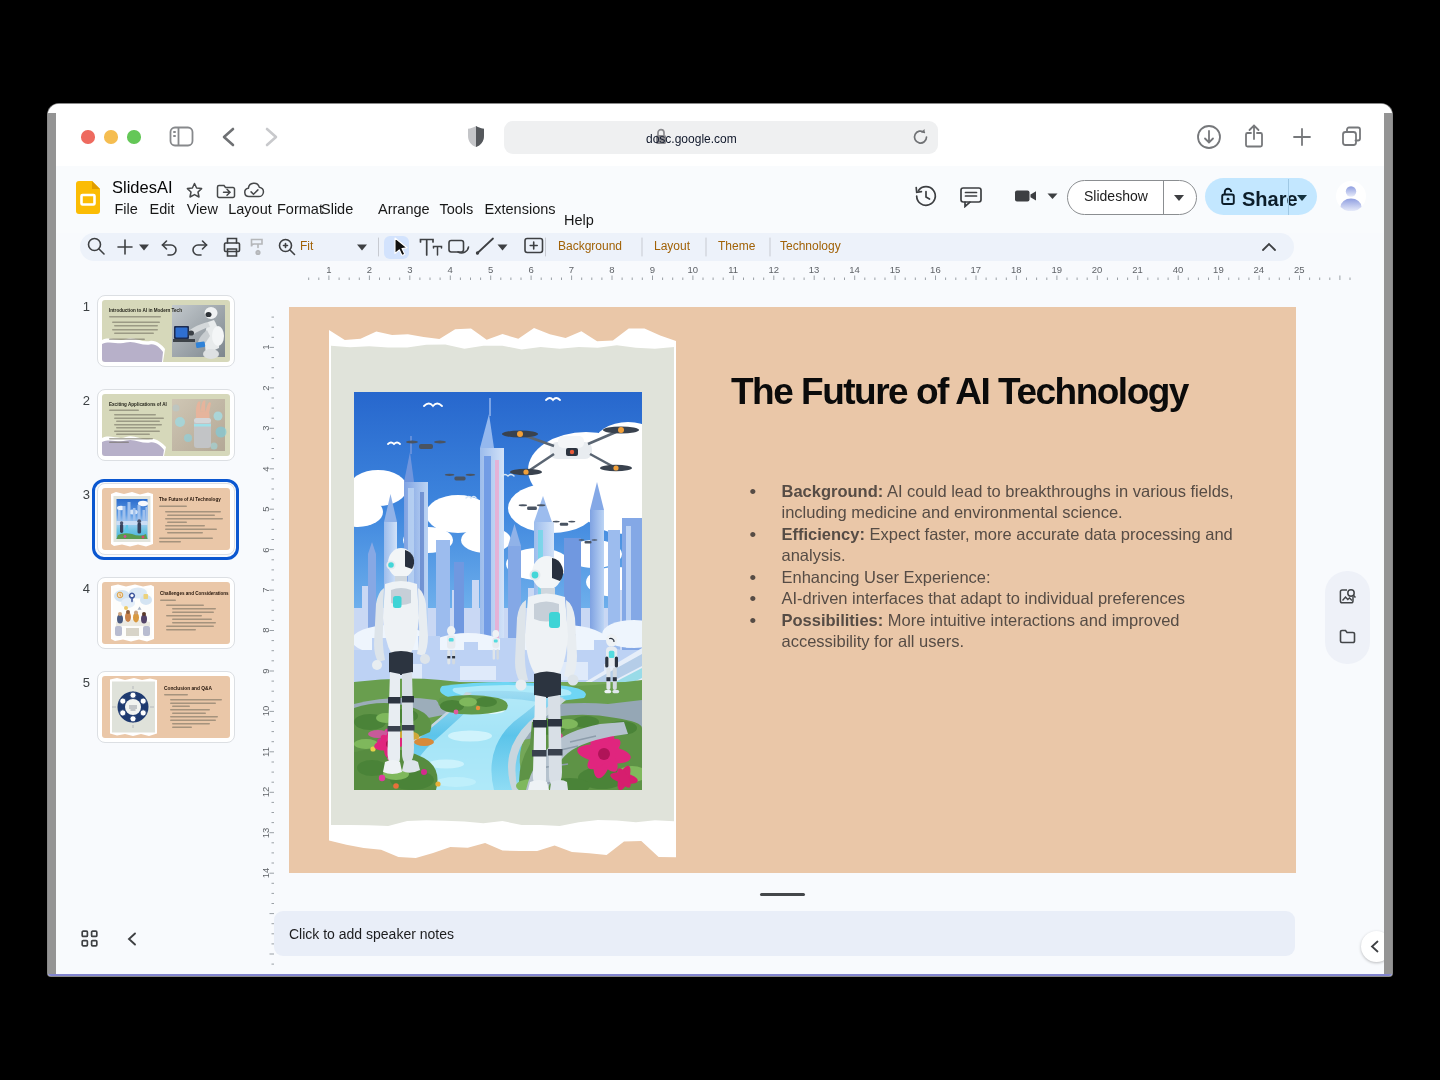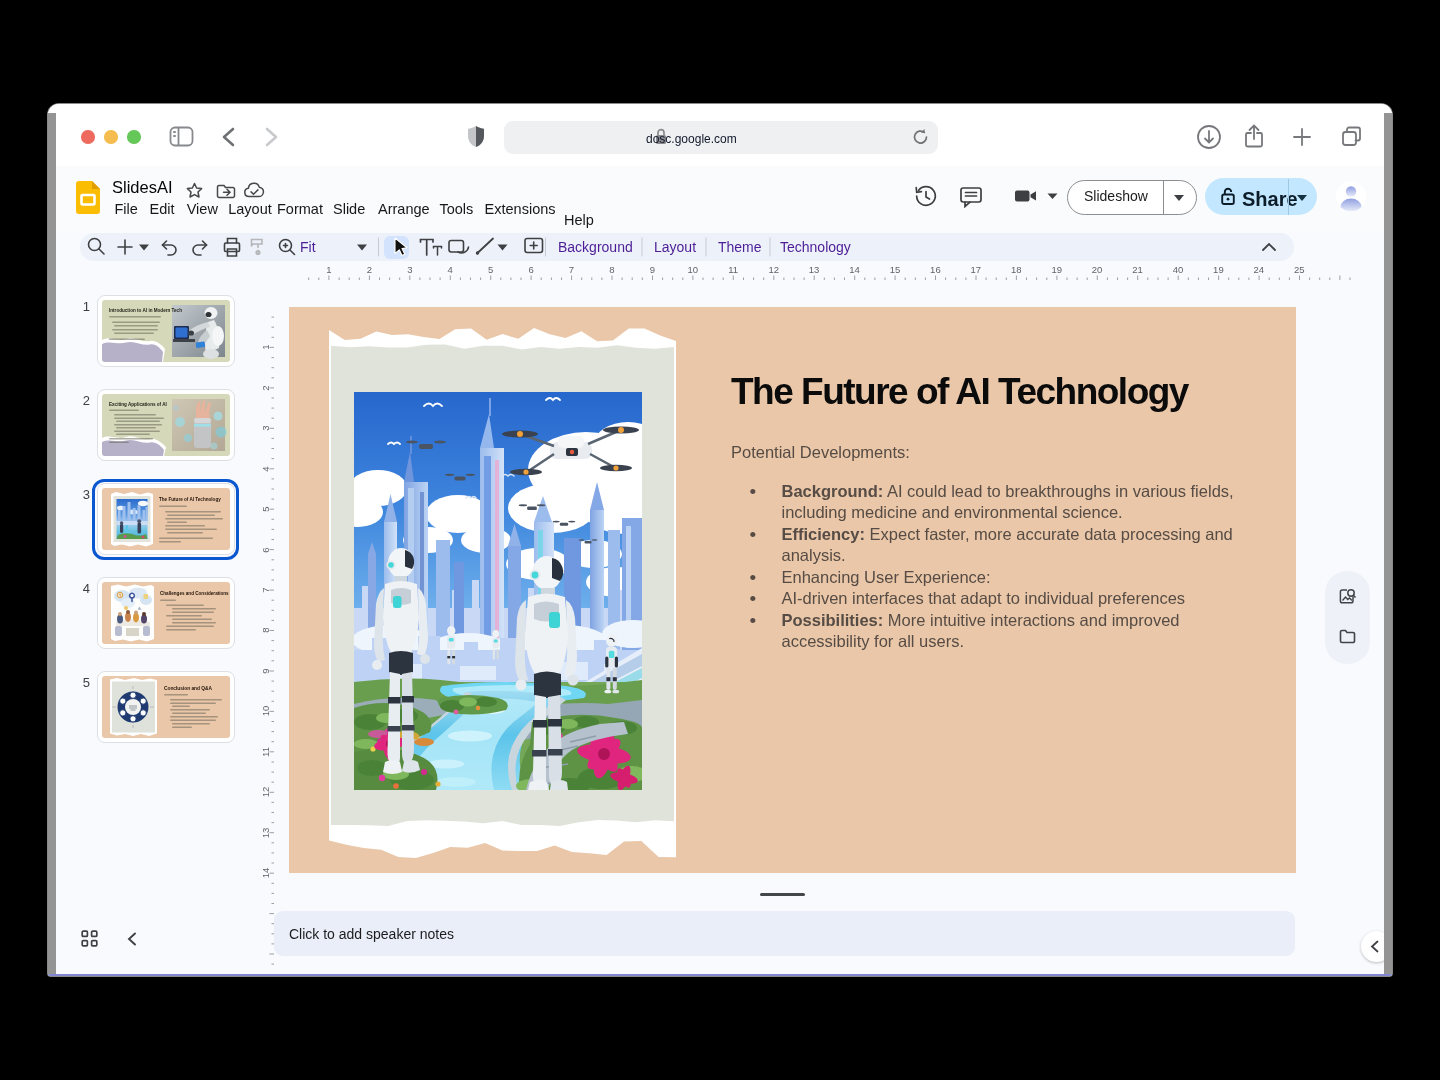--- a/index.html
+++ b/index.html
@@ -1,21 +1,21 @@
 <!DOCTYPE html>
 <html><head><meta charset="utf-8"><style>
 html,body{margin:0;padding:0;background:#000;width:1440px;height:1080px;overflow:hidden;
 font-family:"Liberation Sans",sans-serif;}
 *{box-sizing:border-box}
 .abs{position:absolute}
 .window{position:absolute;left:48px;top:104px;width:1344px;height:872px;background:#f8fafd;
 border-radius:11px 11px 3px 3px;overflow:hidden;box-shadow:0 0 0 1px #8a8a8a}
 svg{display:block}
 .mtxt{font-size:14.5px;color:#181818}
-.ttxt{font-size:14px;color:#4c1d95}
+.ttxt{font-size:12px;color:#a16207}
 </style></head><body>
 <div class="window">
 
 <div class="abs" style="left:0;top:0;width:100%;height:62px;background:#fff"></div>
 <div class="abs" style="left:33px;top:26px;width:13.5px;height:13.5px;border-radius:50%;background:#ee6a5f"></div>
 <div class="abs" style="left:56px;top:26px;width:13.5px;height:13.5px;border-radius:50%;background:#f5bd50"></div>
 <div class="abs" style="left:79px;top:26px;width:13.5px;height:13.5px;border-radius:50%;background:#64c757"></div>
 <svg class="abs" style="left:121px;top:21px" width="25" height="23" viewBox="0 0 25 23">
 <rect x="1.5" y="2.5" width="22" height="18" rx="4.5" fill="none" stroke="#87898c" stroke-width="1.8"></rect>
 <line x1="9.5" y1="2.5" x2="9.5" y2="20.5" stroke="#87898c" stroke-width="1.8"></line>
@@ -65,21 +65,21 @@
 <path d="M37.5 10.2 h6 M41 7.2 l3 3 l-3 3" stroke-linecap="round"></path>
 <path d="M67.5 14.5 h-4.5 a4.2 4.2 0 0 1 -0.6-8.36 a5.6 5.6 0 0 1 10.9-1 a4.7 4.7 0 0 1 -0.8 9.36 Z"></path>
 <path d="M65.1 9.9 l2.4 2.4 l4.4-4.4" stroke-linecap="round"></path>
 </g>
     </svg>
 <div class="abs mtxt" style="left:66.4px;top:97px">File</div>
 <div class="abs mtxt" style="left:101.5px;top:97px">Edit</div>
 <div class="abs mtxt" style="left:138.7px;top:97px">View</div>
 <div class="abs mtxt" style="left:180.2px;top:97px">Layout</div>
 <div class="abs mtxt" style="left:229px;top:97px">Format</div>
-<div class="abs mtxt" style="left:285px;top:97px">Slide</div>
+<div class="abs mtxt" style="left:273px;top:97px">Slide</div>
 <div class="abs mtxt" style="left:330px;top:97px">Arrange</div>
 <div class="abs mtxt" style="left:391.4px;top:97px">Tools</div>
 <div class="abs mtxt" style="left:436.6px;top:97px">Extensions</div>
 <div class="abs mtxt" style="left:516px;top:108px">Help</div>
 <svg class="abs" style="left:866px;top:81px" width="145" height="23" viewBox="0 0 145 23">
 <g fill="none" stroke="#3d3f42" stroke-width="1.7" stroke-linecap="round">
 <path d="M4.5 5.5 A9.3 9.3 0 1 1 2.7 11.2"></path>
         <path d="M2.2 2.5 L2.7 7.3 L7.4 6.6"></path>
         <path d="M12 6.5 V12 L15.5 14"></path>
 <rect x="47" y="3" width="20" height="14" rx="2.2"></rect>
@@ -951,21 +951,20 @@
 <path d="M192 8 q4 -4 7 0 q3 -4 7 0"></path>
 <path d="M34 52 q3 -3 6 0 q3 -3 6 0"></path>
 </g>
 <g stroke="#d8e6f4" stroke-width="1.4" fill="none" stroke-linecap="round">
 <path d="M148 84 q3 -3 6 0 q3 -3 6 0"></path>
 <path d="M112 106 q3 -3 5 0 q3 -3 5 0"></path>
 </g>
 </svg>
 </div>
 <div class="abs" style="left:683px;top:267px;font-size:37px;font-weight:bold;letter-spacing:-1.5px;color:#0b0b0b">The Future of AI Technology</div>
-<div class="abs" style="left:683px;top:337.5px;width:505px;font-size:16.5px;line-height:21.5px;color:#564c45">Potential Developments:</div>
 <div class="abs" style="left:683px;top:376.6px;width:517px;font-size:16.5px;line-height:21.5px;color:#564c45">
       <div style="position:relative;padding-left:50.5px"><span style="position:absolute;left:18.5px;top:0px;font-size:19px">•</span><b>Background:</b> AI could lead to breakthroughs in various fields, including medicine and environmental science.</div>
       <div style="position:relative;padding-left:50.5px"><span style="position:absolute;left:18.5px;top:0px;font-size:19px">•</span><b>Efficiency:</b> Expect faster, more accurate data processing and analysis.</div>
       <div style="position:relative;padding-left:50.5px"><span style="position:absolute;left:18.5px;top:0px;font-size:19px">•</span>Enhancing User Experience:</div>
       <div style="position:relative;padding-left:50.5px"><span style="position:absolute;left:18.5px;top:0px;font-size:19px">•</span>AI‑driven interfaces that adapt to individual preferences</div>
       <div style="position:relative;padding-left:50.5px"><span style="position:absolute;left:18.5px;top:0px;font-size:19px">•</span><b>Possibilities:</b> More intuitive interactions and improved accessibility for all users.</div>
     </div>
 <div class="abs" style="left:712px;top:789px;width:45px;height:2.5px;border-radius:2px;background:#44474a"></div>
 <div class="abs" style="left:226px;top:807px;width:1021px;height:45px;background:#e9eef8;border-radius:9px"></div>
 <div class="abs" style="left:241px;top:822px;font-size:14px;color:#1c1c1e">Click to add speaker notes</div>

